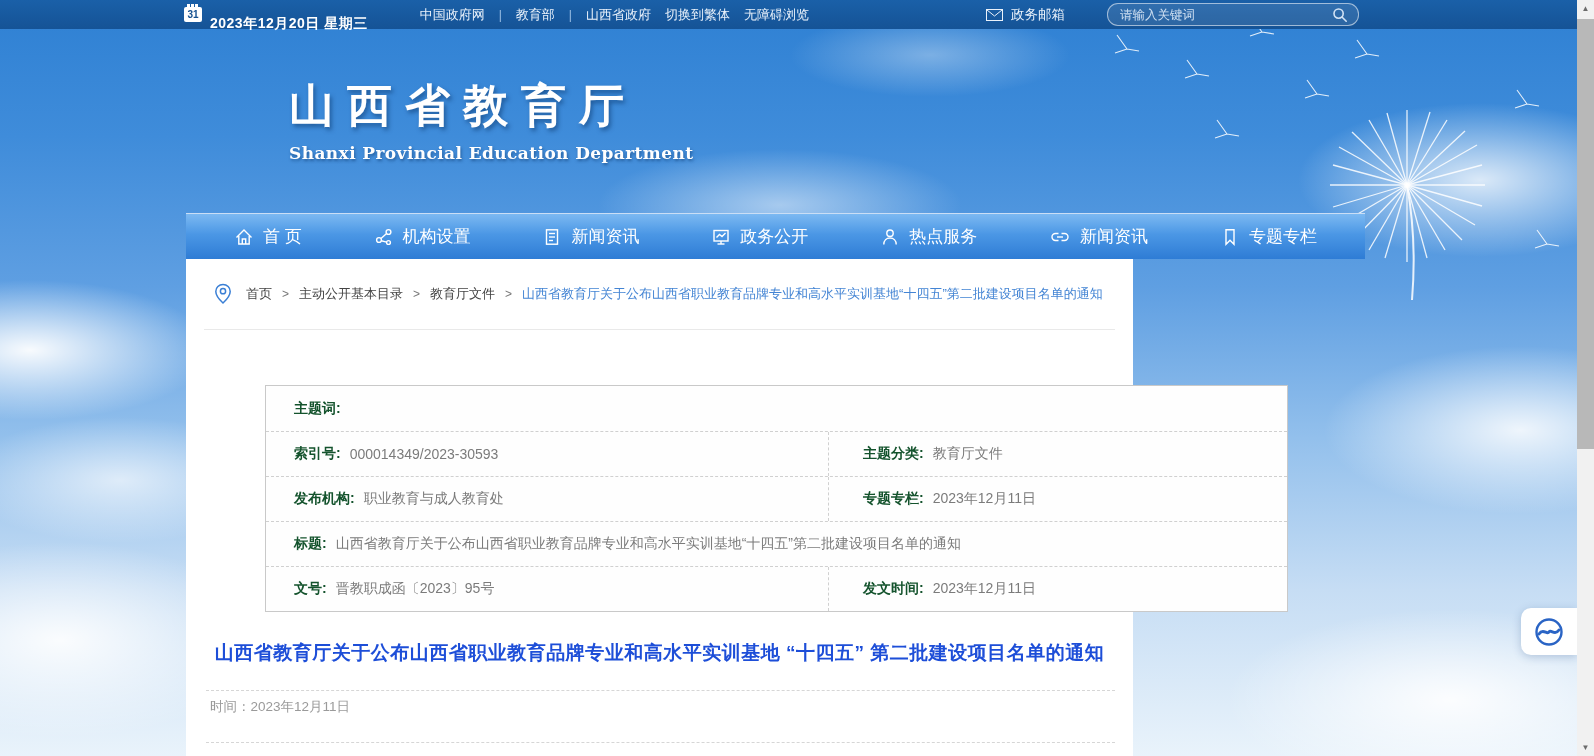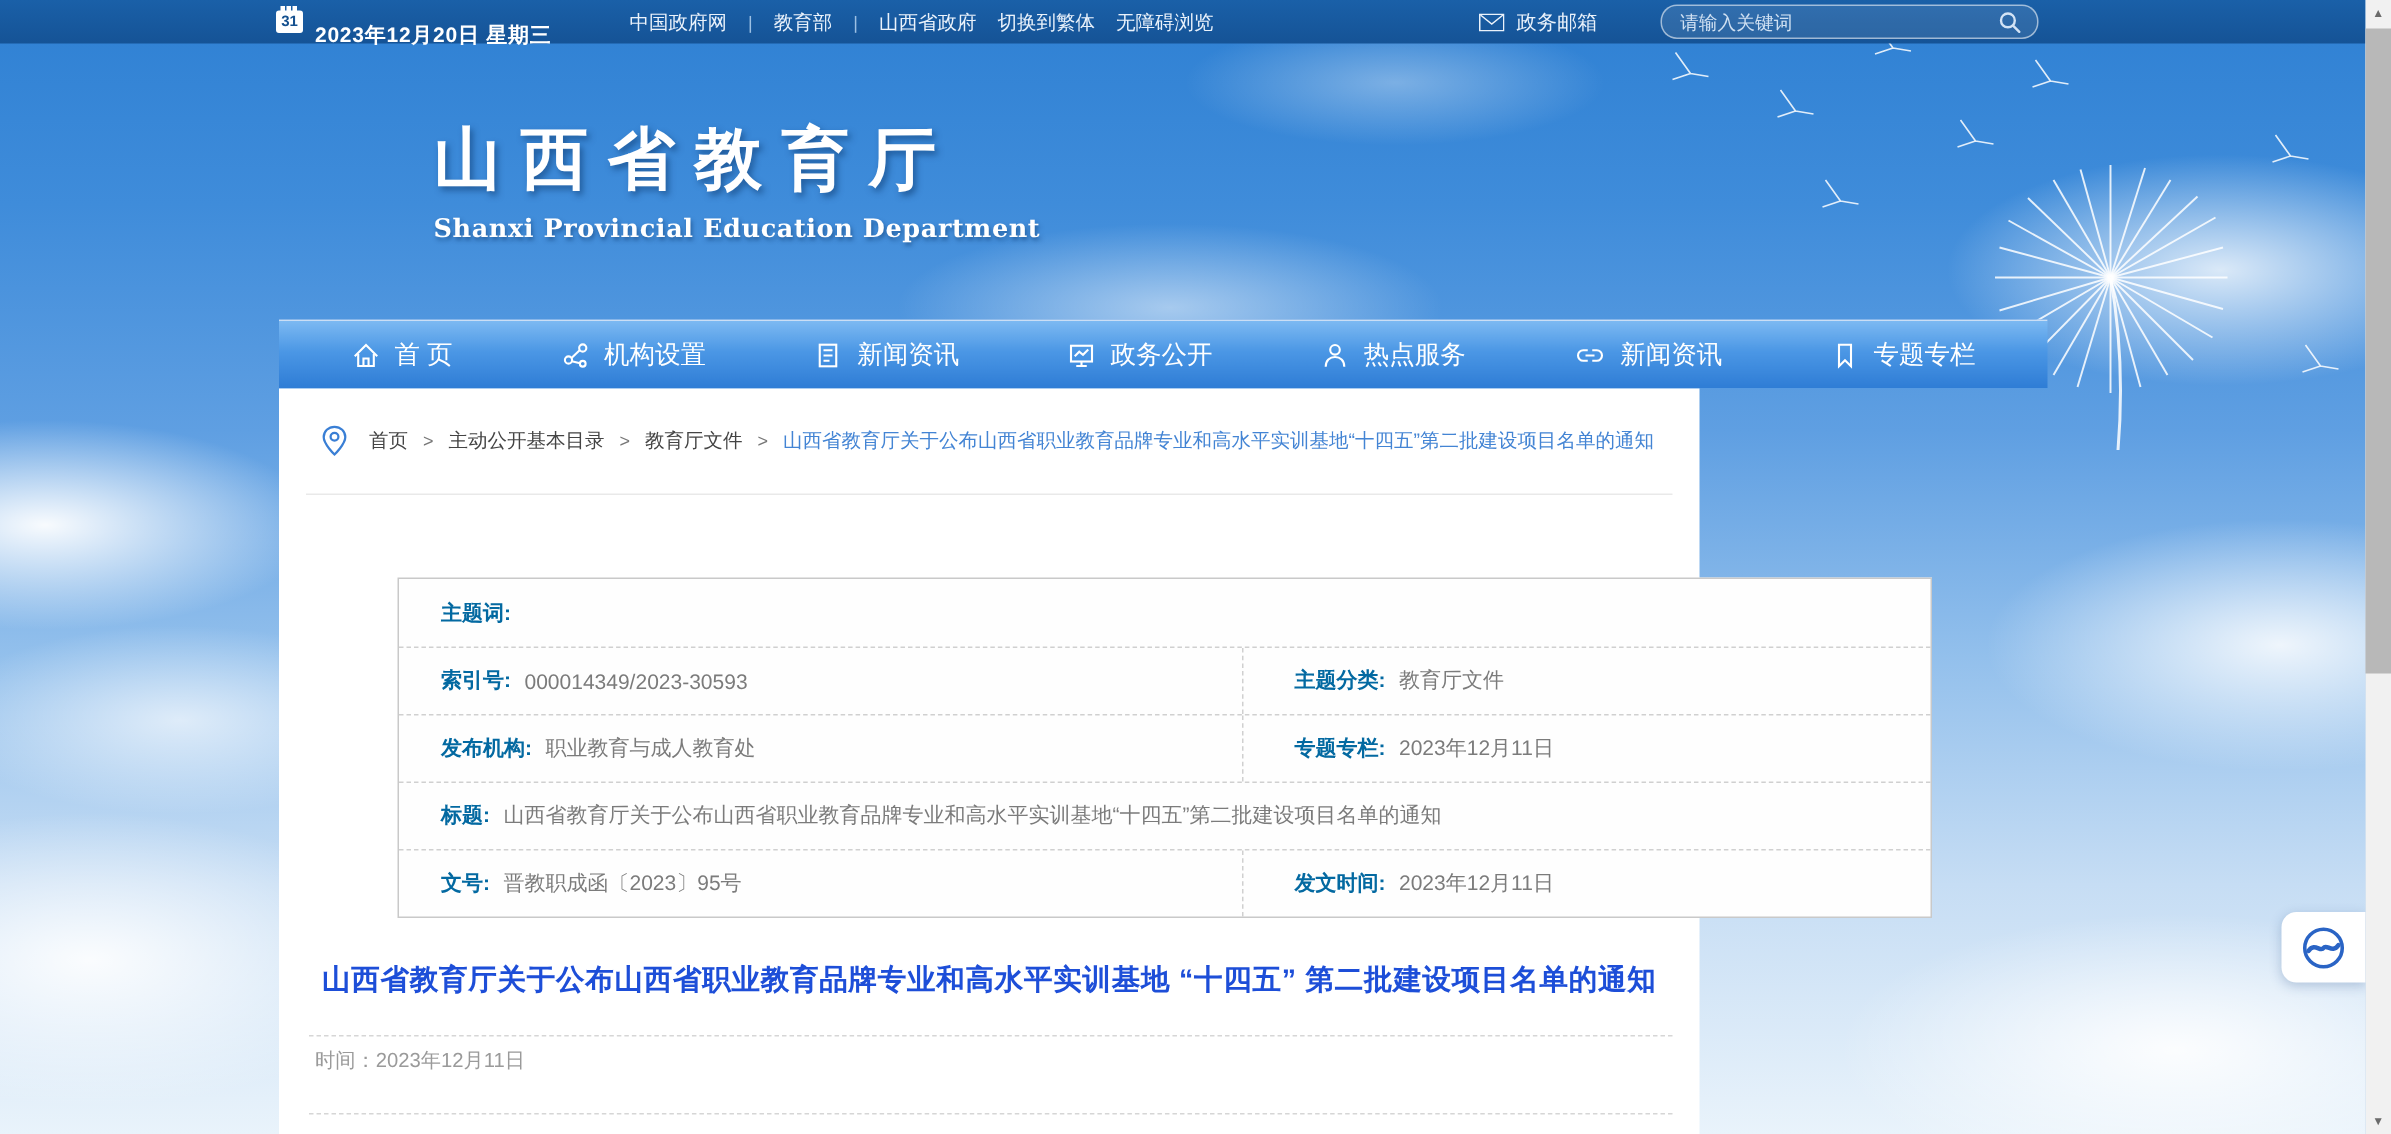--- a/index.html
+++ b/index.html
@@ -67,21 +67,21 @@
   .bc-line{position:absolute;left:18px;right:18px;top:70px;border-bottom:1px solid #e9e9e9;}
 
   .doc-table{position:absolute;left:79px;top:126px;width:1023px;background:#fefefe;
     border:1px solid #c9c9c9;box-sizing:border-box;}
   .trow{display:flex;height:45px;border-top:1px dashed #d0d0d0;box-sizing:border-box;}
   .trow:first-child{border-top:none;}
   .tcell{display:flex;align-items:center;padding-left:28px;box-sizing:border-box;font-size:14px;}
   .tcell.lcol{width:562px;flex:none;}
   .tcell.rcol{flex:1;border-left:1px dashed #d0d0d0;padding-left:34px;}
   .tcell.full{flex:1;}
-  .tlabel{font-weight:bold;color:#0369a1;white-space:nowrap;}
+  .tlabel{font-weight:bold;color:#14532d;white-space:nowrap;}
   .tvalue{color:#7b7b7b;margin-left:9px;white-space:nowrap;}
 
   .article-title{position:absolute;left:0;top:381px;width:100%;margin:0;text-align:center;
     font-size:19px;font-weight:bold;color:#1d4ed8;letter-spacing:.5px;}
 
   .meta-bar{position:absolute;left:20px;right:18px;top:431px;height:53px;
     border-top:1px dashed #d6d6d6;border-bottom:1px dashed #d6d6d6;box-sizing:border-box;
     display:flex;justify-content:space-between;padding:7px 4px 0 4px;font-size:13.5px;color:#9a9a9a;}
   .meta-right{display:flex;gap:9px;}
   .meta-right span{cursor:default;}

